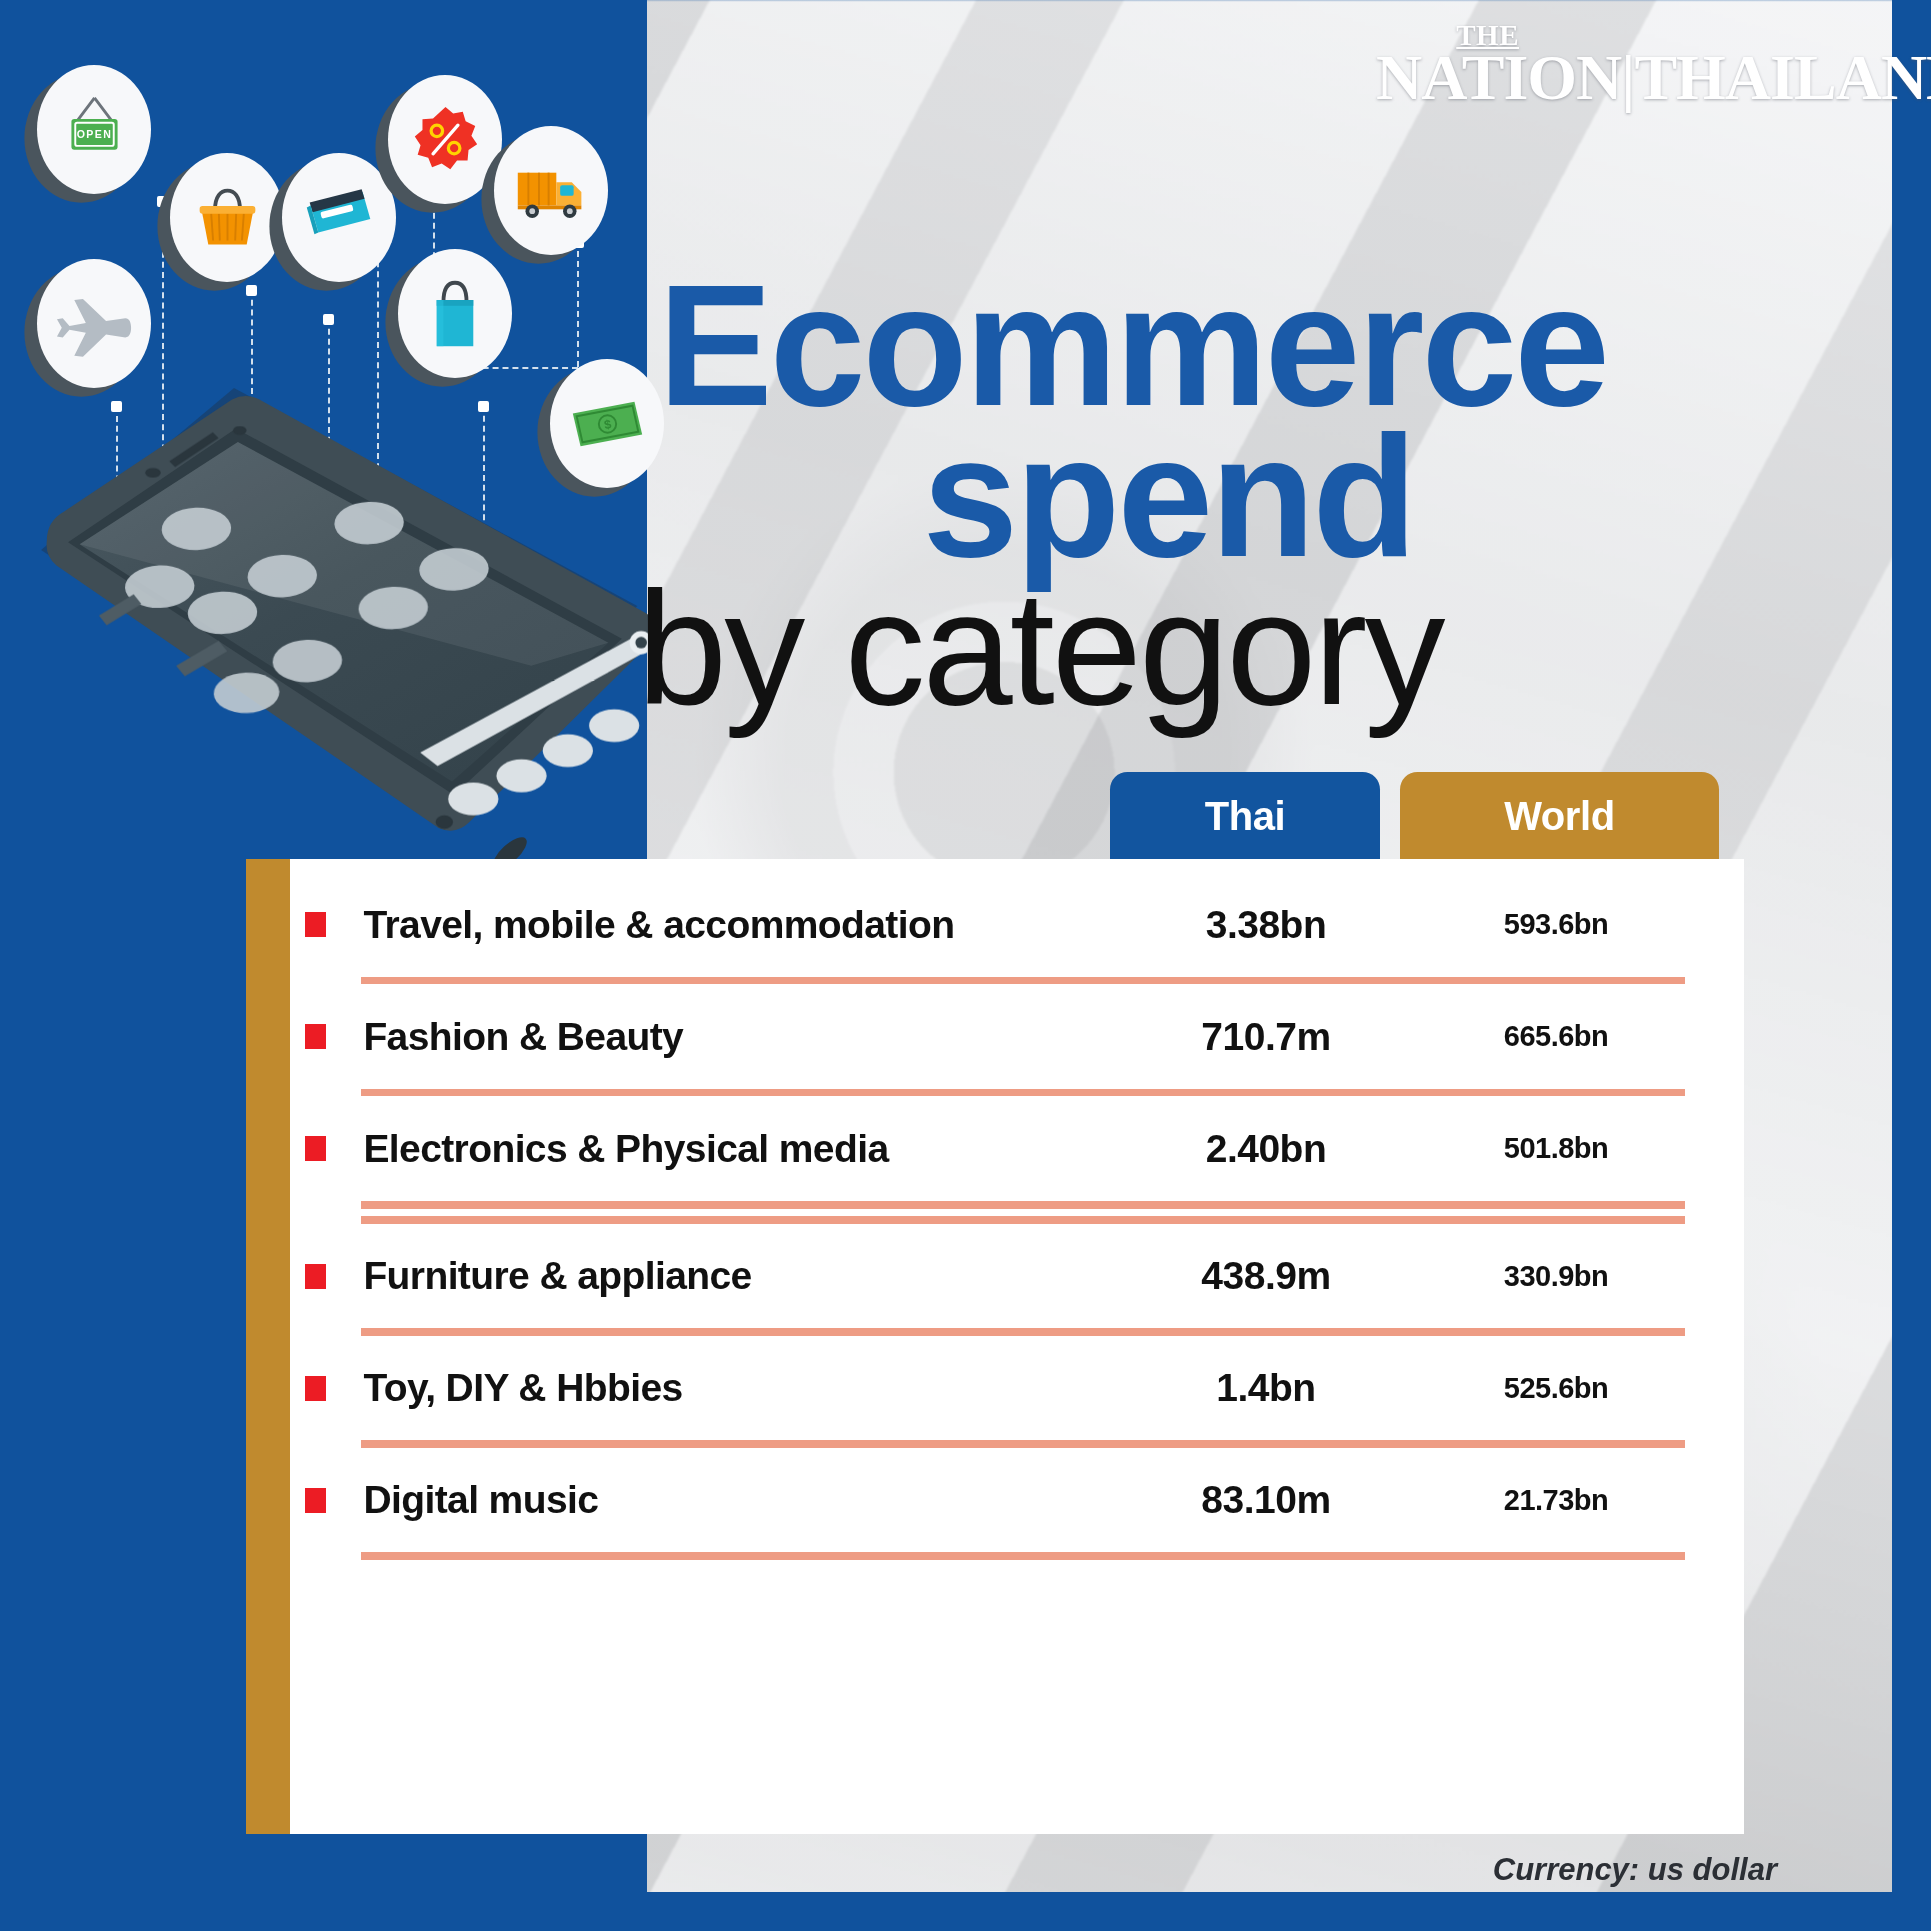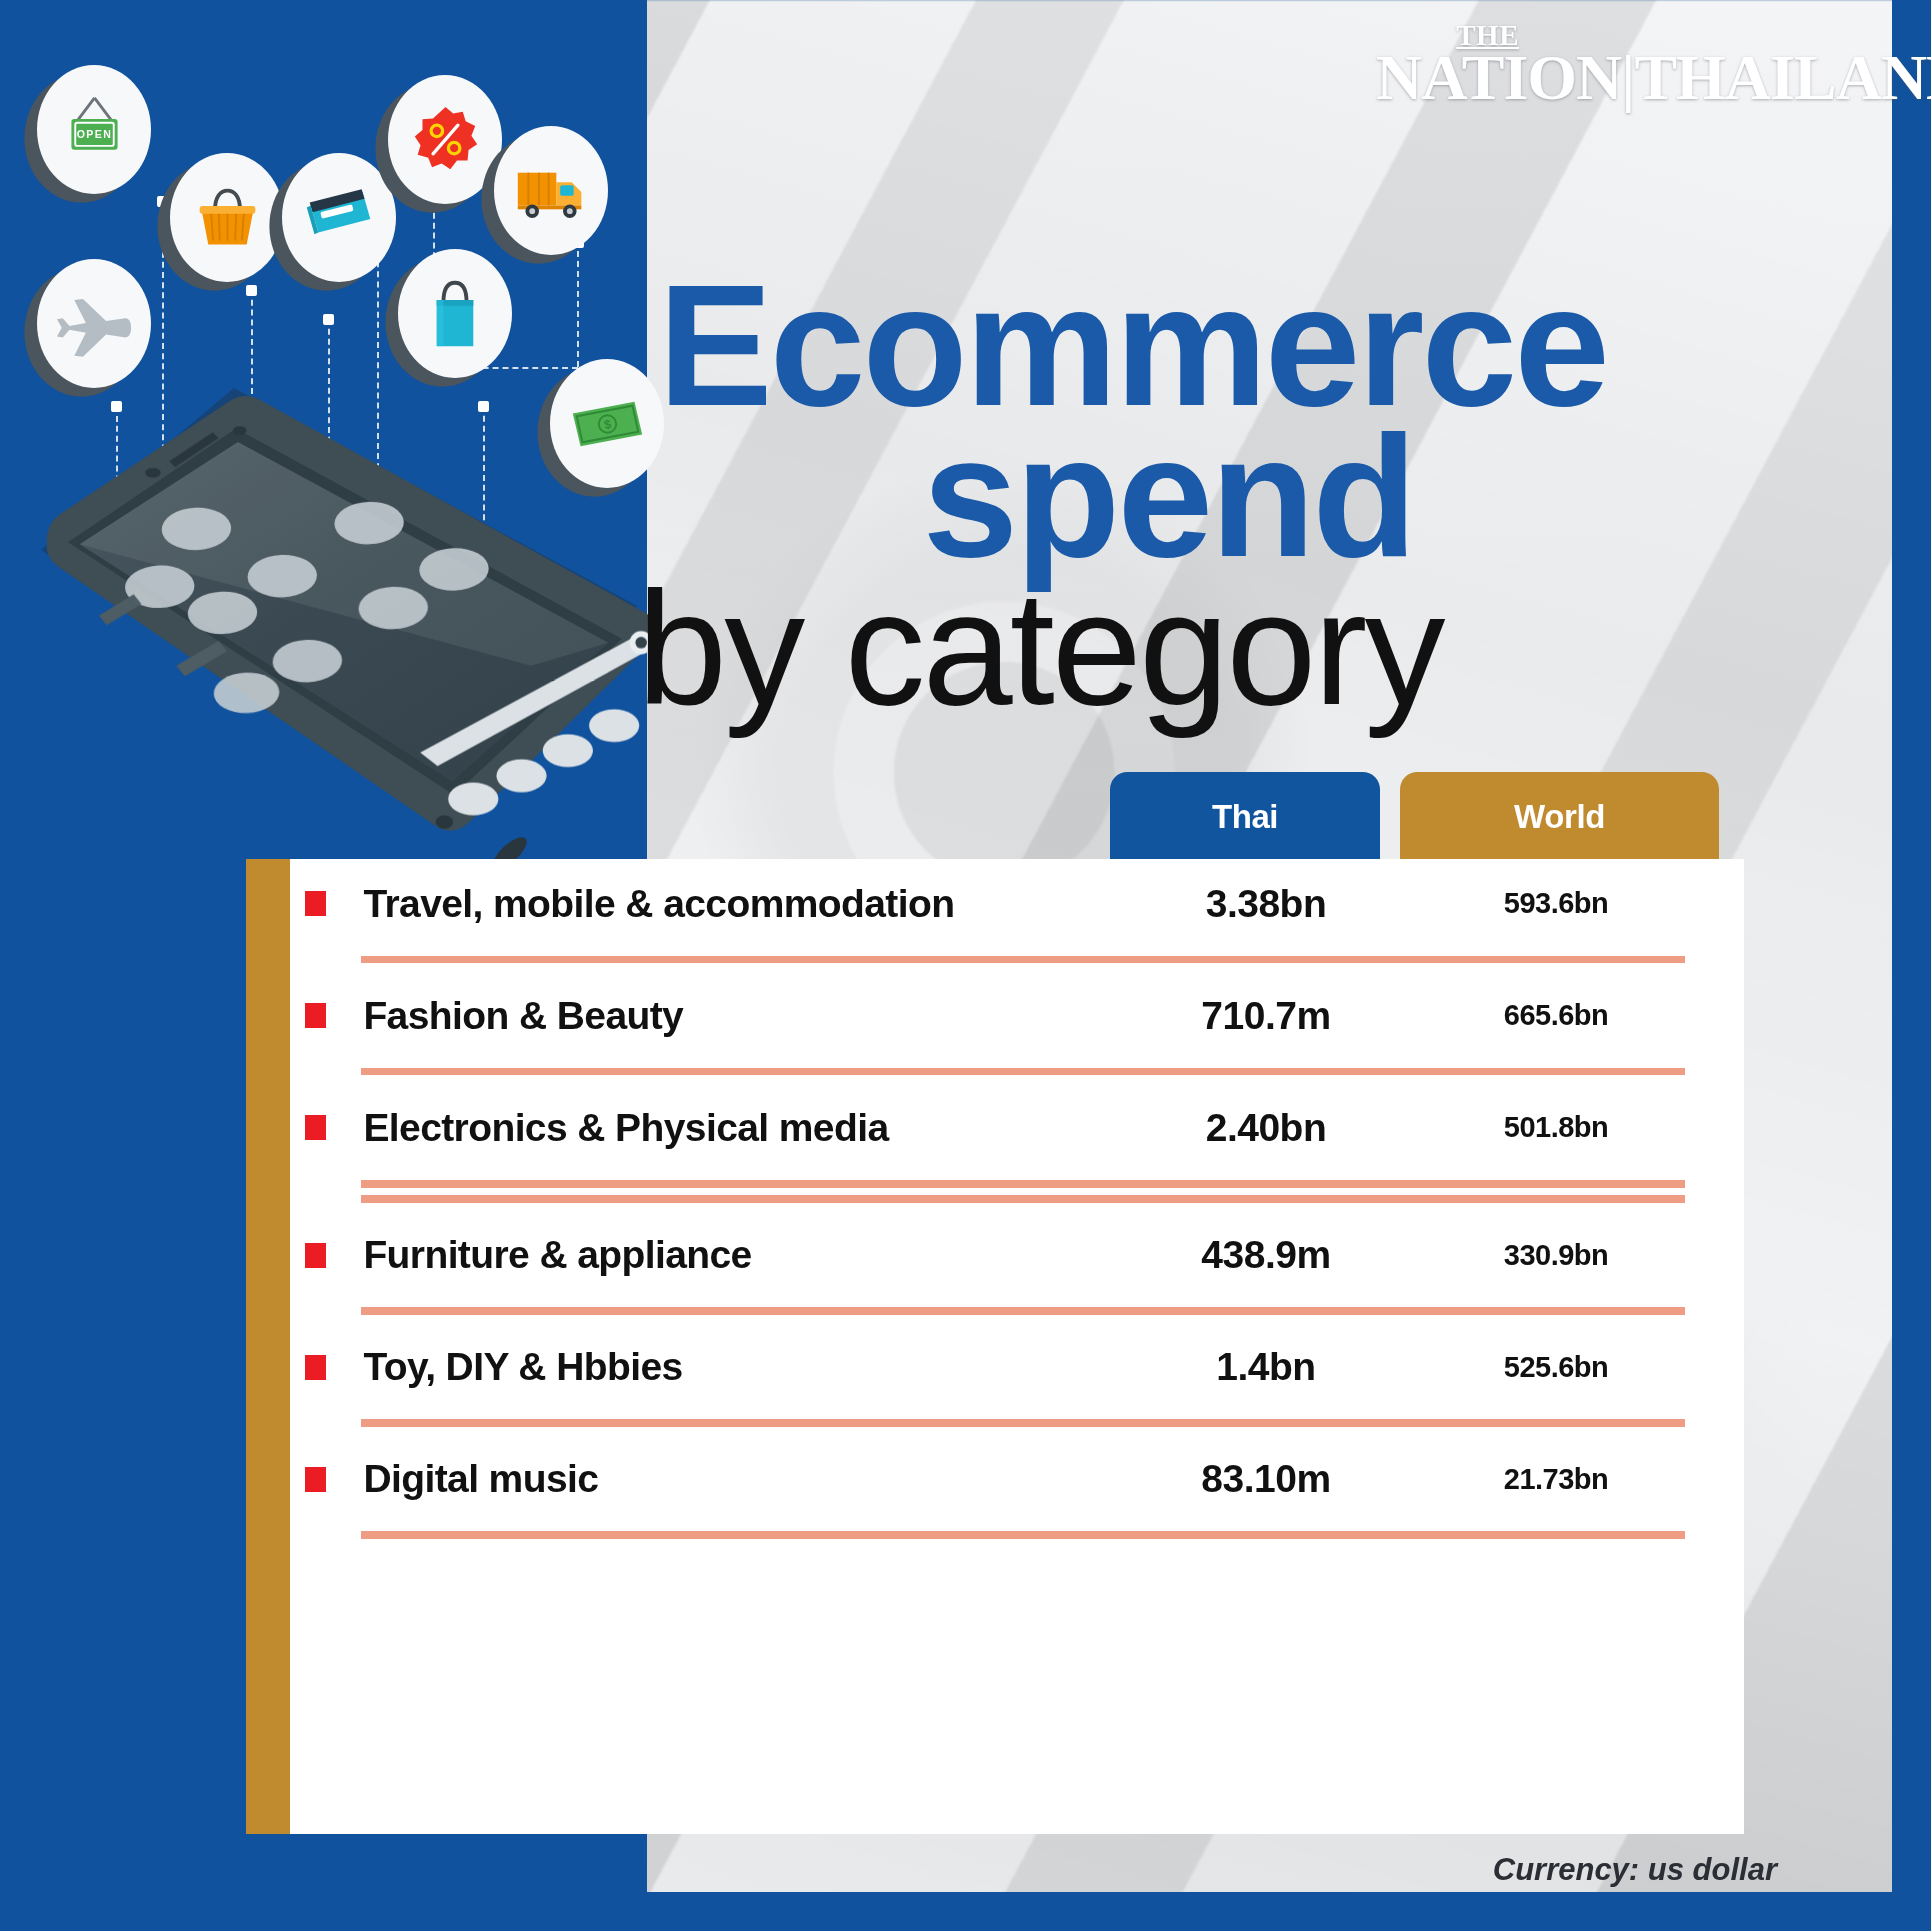--- a/index.html
+++ b/index.html
@@ -146,21 +146,21 @@
   #gold-bar {
     position: absolute;
     left: 0; top: 0;
     width: 44px; height: 975px;
     background: #c08a2e;
   }
   #rows {
     position: absolute;
     left: 44px; top: 0;
     width: 1453px; height: 975px;
-    padding-top: 0;
+    padding-top: 21px;
     border-radius: 24px;
   }
   .row {
     display: flex;
     align-items: center;
     height: 89px;
     padding-left: 15.4px;
   }
   .bullet {
     width: 21px; height: 25px;
@@ -200,21 +200,21 @@
   }
 
   
   .tab {
     position: absolute;
     top: 772px;
     height: 89px;
     border-radius: 17.4px 17.4px 0 0;
     display: flex; align-items: center; justify-content: center;
     color: #ffffff;
-    font-size: 33px;
+    font-size: 40px;
     font-weight: bold;
     letter-spacing: -0.4px;
   }
   #tab-thai  { left: 1110px; width: 270px; background: #12559f; }
   #tab-world { left: 1400px; width: 319px; background: #c08a2e; }
 
   
   #footnote {
     position: absolute;
     left: 1159px; top: 1852px;

